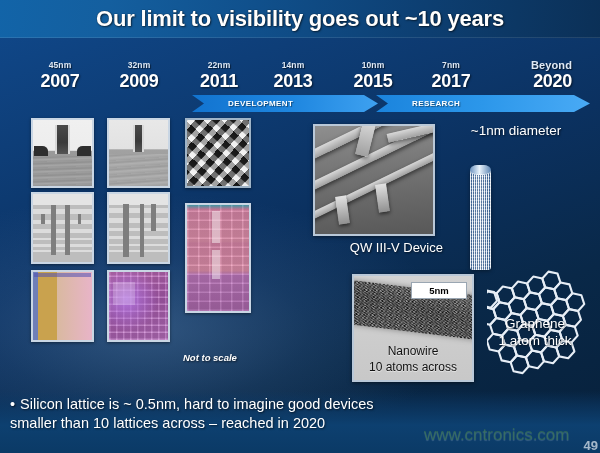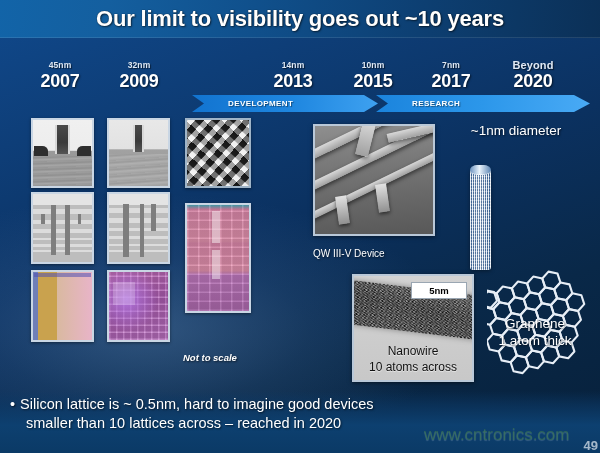--- a/index.html
+++ b/index.html
@@ -153,22 +153,22 @@
     position:absolute; left:313px; top:124px; width:122px; height:112px;
     border:2px solid #b9c8d8; overflow:hidden;
     box-shadow:0 1px 4px rgba(0,0,0,0.5);
     background:linear-gradient(175deg,#8f8f8f 0%,#7b7b7b 30%,#6a6a6a 62%,#585858 100%);
   }
   .qw-bar {
     position:absolute; background:linear-gradient(180deg,#d8d8d8 0%,#a0a0a0 100%);
     box-shadow:0 2px 4px rgba(0,0,0,0.55);
   }
   #qw-caption {
-    position:absolute; left:313px; top:248px; width:130px;
-    color:#ffffff; font-size:10px; text-align:left;
+    position:absolute; left:313px; top:240px; width:130px;
+    color:#ffffff; font-size:13px; text-align:right;
     text-shadow:1px 1px 2px rgba(0,0,0,0.6);
     white-space:nowrap;
   }
 
   #cnt-label {
     position:absolute; left:432px; top:122px; width:168px;
     color:#ffffff; font-size:13.5px; line-height:17px; text-align:center;
     text-shadow:1px 1px 2px rgba(0,0,0,0.6);
   }
   #cnt-tube {
@@ -229,21 +229,21 @@
   #bottom-bar {
     position:absolute; left:0; bottom:0; width:600px; height:62px;
     background:linear-gradient(180deg, rgba(12,58,104,0.0) 0%, rgba(12,58,104,0.55) 22%, #0d4070 55%, #0b3a66 100%);
   }
   #bullet {
     position:absolute; left:10px; top:395px; width:560px;
     color:#ffffff; font-size:14.5px; font-weight:normal; line-height:19px;
     text-shadow:1px 1px 2px rgba(0,0,0,0.6);
   }
   #bullet .dot { display:inline-block; margin-right:5px; }
-  #bullet .l2 { display:block; margin-left:16px; }
+  #bullet .l2 { display:block; margin-left:0; }
 
   #watermark {
     position:absolute; left:424px; top:425px;
     color:rgba(60,120,80,0.62); font-size:17px;
     font-family:"Liberation Sans", sans-serif;
     white-space:nowrap;
     text-shadow:0 1px 1px rgba(255,255,255,0.18);
   }
   #pagenum {
     position:absolute; right:2px; bottom:0px;
@@ -262,33 +262,37 @@
 
   <div id="timeline">
     <div class="tl-node" style="left:21px;">
       <span class="nm">45nm</span>
       <span class="yr">2007</span>
     </div>
     <div class="tl-node" style="left:100px;">
       <span class="nm">32nm</span>
       <span class="yr">2009</span>
     </div>
+    <div class="tl-node" style="left:180px;">
+      <span class="nm">22nm</span>
+      <span class="yr">2011</span>
+    </div>
     <div class="tl-node" style="left:254px;">
       <span class="nm">14nm</span>
       <span class="yr">2013</span>
     </div>
     <div class="tl-node" style="left:334px;">
       <span class="nm">10nm</span>
       <span class="yr">2015</span>
     </div>
     <div class="tl-node" style="left:412px;">
       <span class="nm">7nm</span>
       <span class="yr">2017</span>
     </div>
-    <div class="tl-node beyond" style="left:494px;">
+    <div class="tl-node beyond" style="left:494px;text-align:right;">
       <span class="nm">Beyond</span>
       <span class="yr">2020</span>
     </div>
   </div>
 
   <div id="arrowband">
     <div class="seg s3">
       <span>RESEARCH</span>
     </div>
     <div class="seg s2">

